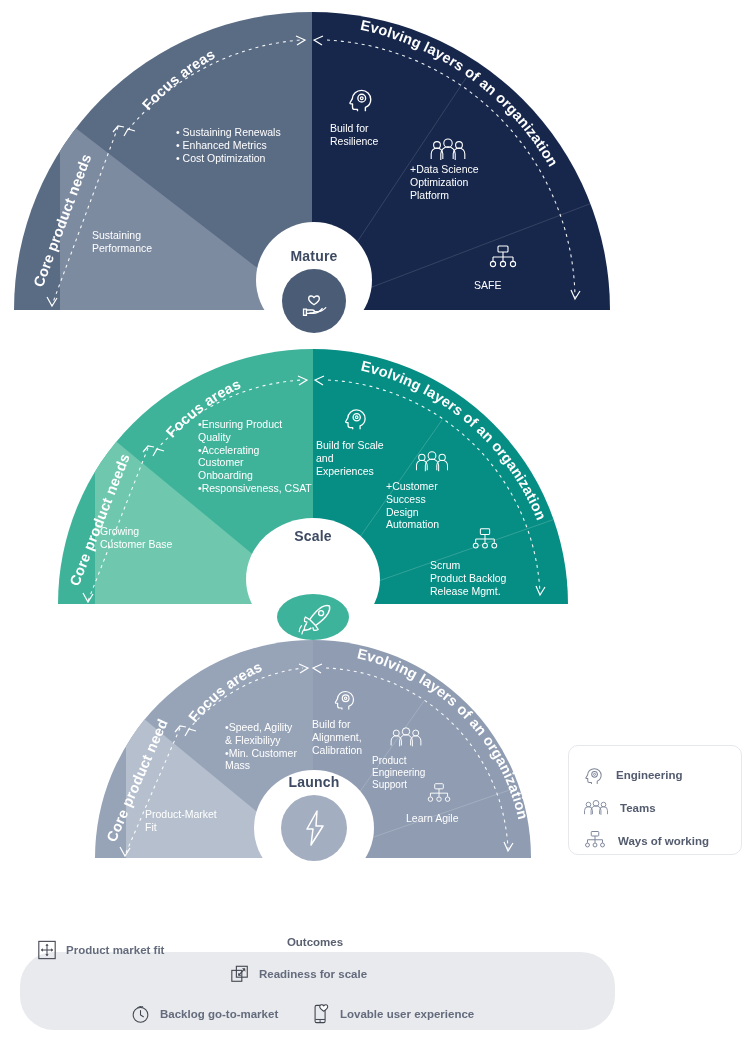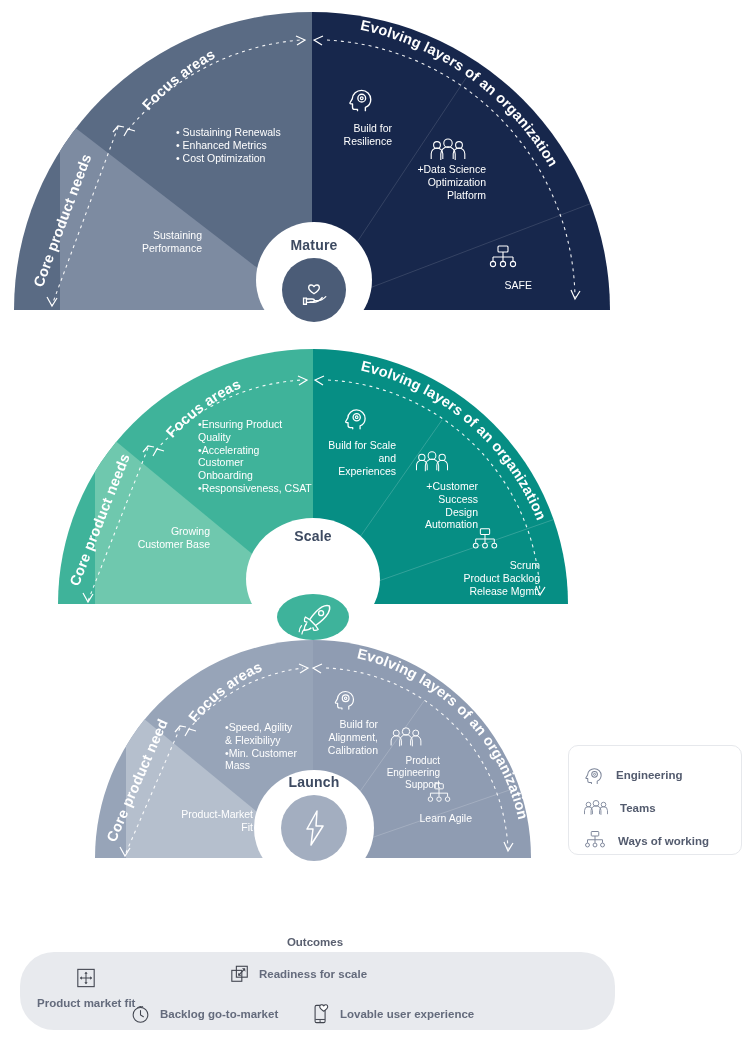--- a/index.html
+++ b/index.html
@@ -10,21 +10,21 @@
     font-family: "Liberation Sans", sans-serif;
     overflow: hidden;
   }
   #stage { position: relative; width: 750px; height: 1047px; }
   svg.fan { position: absolute; left: 0; top: 0; overflow: visible; }
   .arc-text { font-size: 14.5px; font-weight: 700; fill: #ffffff; letter-spacing: .2px; }
   .dash { fill: none; stroke: #ffffff; stroke-width: 1.1; stroke-dasharray: 3 4; opacity: .92; }
   .divider { fill: none; stroke: rgba(255,255,255,.18); stroke-width: 1; }
   .divider-dk { fill: none; stroke: rgba(255,255,255,.13); stroke-width: 1; }
 
-  .lbl { position: absolute; color: #fff; text-align: right; line-height: 1.22; }
+  .lbl { position: absolute; color: #fff; text-align: left; line-height: 1.22; }
   .lbl.bullets { text-align: left; }
   .lbl.bullets div { text-indent: -5px; padding-left: 5px; }
 
   .hub { position: absolute; border-radius: 50%; background: #fff; display: flex;
          flex-direction: column; align-items: center; justify-content: flex-start; }
   .hub-title { font-weight: 700; letter-spacing: .2px; }
   .hub-circle { border-radius: 50%; display: flex; align-items: center; justify-content: center; }
 
   .legend-box { position: absolute; border: 1px solid #e6e8ec; border-radius: 10px;
                 background: #fff; padding: 12px 14px; }
@@ -133,21 +133,21 @@
       <rect x="10" y="2" width="10" height="6" rx="1" fill="none" stroke="#fff" stroke-width="1.1"></rect>
       <path d="M15 8v5M5 13h20M5 13v4M15 13v4M25 13v4" fill="none" stroke="#fff" stroke-width="1.1"></path>
       <circle cx="5" cy="20" r="2.6" fill="none" stroke="#fff" stroke-width="1.1"></circle>
       <circle cx="15" cy="20" r="2.6" fill="none" stroke="#fff" stroke-width="1.1"></circle>
       <circle cx="25" cy="20" r="2.6" fill="none" stroke="#fff" stroke-width="1.1"></circle>
     </svg>
     <div class="lbl" style="position:static;margin-top:7px;font-size:10.5px;white-space:pre-line">SAFE</div>
   </div>
 
   <div class="hub" style="left:256px;top:222px;width:116px;height:116px;">
-    <div class="hub-title" style="margin-top:15px;font-size:14px;color:#3d4a61;">Mature</div>
+    <div class="hub-title" style="margin-top:26px;font-size:14px;color:#3d4a61;">Mature</div>
     <div class="hub-circle" style="margin-top:5px;width:64px;height:64px;background:#4b5c77;">
       <svg class="ico" width="38" height="38" viewBox="0 0 40 40">
         <path d="M20 16.5c-1.6-2.6-5.6-2.4-5.6 1 0 2.6 3.6 5 5.6 6.4 2-1.4 5.6-3.8 5.6-6.4 0-3.4-4-3.6-5.6-1Z" fill="none" stroke="#fff" stroke-width="1.4" stroke-linejoin="round"></path>
         <path d="M9 28.5h3v6.5H9z" fill="none" stroke="#fff" stroke-width="1.4"></path>
         <path d="M12 29.5h6c1.6 0 2.4.6 2.4 1.6s-.9 1.5-2.2 1.5h-3" fill="none" stroke="#fff" stroke-width="1.4" stroke-linejoin="round"></path>
         <path d="M20.4 31.2h4c3 0 6-2.2 8-4.2" fill="none" stroke="#fff" stroke-width="1.4" stroke-linecap="round"></path>
         <path d="M12 33h7c3.3 0 7.2-2 10-5.4" fill="none" stroke="#fff" stroke-width="1.4" stroke-linejoin="round"></path>
       </svg>
     </div>
   </div>
@@ -383,21 +383,21 @@
   </div>
 
   <div class="outcomes-divider" style="left:55px;top:925px;width:520px;flex-direction:column;">
     <div class="ln" style="flex:1"></div>
     <div class="tt">Outcomes</div>
     <div class="ln" style="flex:1"></div>
   </div>
 
   <div class="outcomes-box" style="left:20px;top:952px;width:595px;height:78px;"></div>
 
-  <div class="oc-item" style="left:37px;top:968px;flex-direction:column;">
+  <div class="oc-item" style="left:37px;top:940px;">
     <svg class="ico" width="20" height="20" viewBox="0 0 22 22">
       <rect x="2" y="1.5" width="18" height="19" fill="none" stroke="#41454f" stroke-width="1.2"></rect>
       <path d="M11 5v12M5 11h12" stroke="#41454f" stroke-width="1.1"></path>
       <path d="M11 4.2 9.2 6.4h3.6zM11 17.8l-1.8-2.2h3.6zM4.2 11l2.2-1.8v3.6zM17.8 11l-2.2-1.8v3.6z" fill="#41454f"></path>
     </svg>
     <span class="t">Product market fit</span>
   </div>
 
   <div class="oc-item" style="left:230px;top:964px;">
     <svg class="ico" width="20" height="20" viewBox="0 0 22 22">

